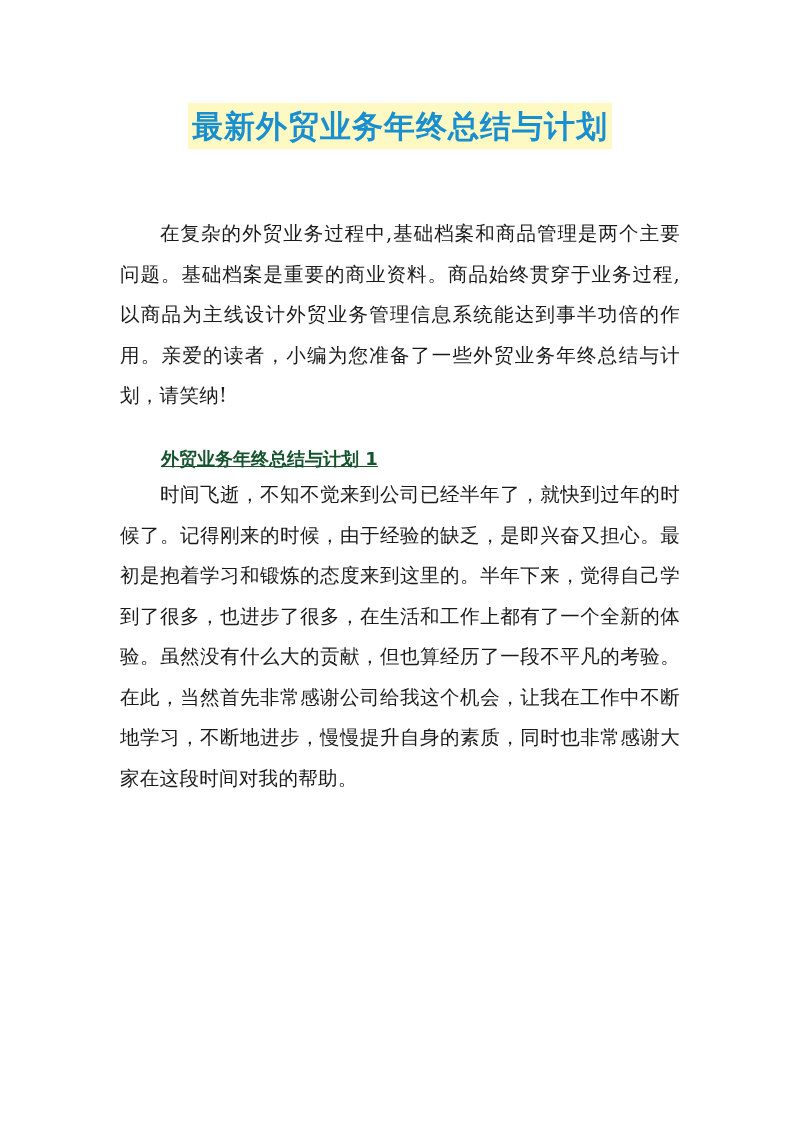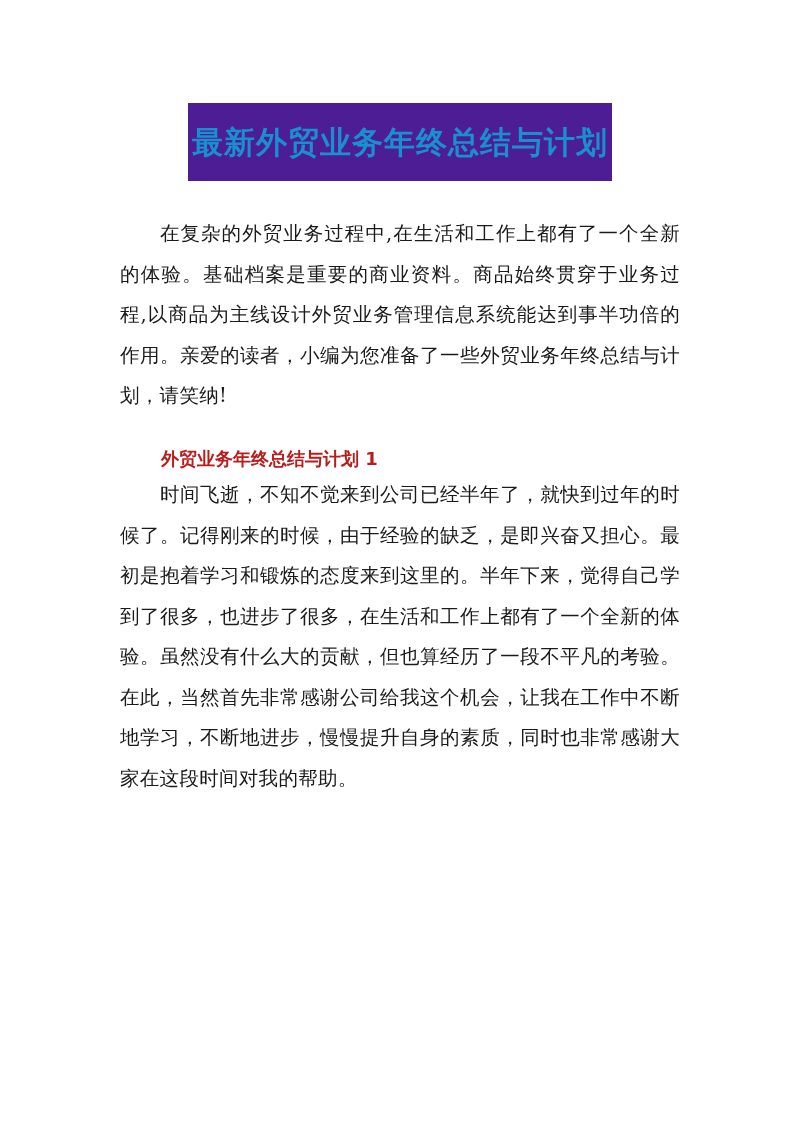--- a/index.html
+++ b/index.html
@@ -23,67 +23,68 @@
     }
     .title-wrap {
       position: absolute;
       top: 103px;
       left: 0;
       width: 800px;
       text-align: center;
     }
     .title {
       display: inline-block;
-      background: #4c1d95;
+      background: #fef9c3;
       color: #1a8fd0;
       font-family: "DejaVu Sans", "Liberation Sans", sans-serif;
       font-weight: bold;
       font-size: 31px;
       line-height: 46px;
-      padding: 16px 4px;
+      padding: 0 4px;
       letter-spacing: 1px;
     }
     .body-text {
       position: absolute;
       left: 120px;
       width: 560px;
     }
     .para {
       margin: 0;
       font-size: 19.5px;
       line-height: 40.5px;
       text-indent: 40px;
       text-align: justify;
       letter-spacing: 0.3px;
     }
     .subheading {
       position: absolute;
       left: 161px;
       top: 444px;
-      color: #b91c1c;
+      color: #14532d;
       font-family: "DejaVu Sans", "Liberation Sans", sans-serif;
       font-weight: bold;
       font-size: 18px;
       line-height: 30px;
+      text-decoration: underline;
     }
     #p1 { top: 214px; }
     #p2 { top: 475px; }
     #p3 { top: 842px; }
   </style>
 </head>
 <body>
 
 <div class="page">
 
   <div class="title-wrap">
     <span class="title">最新外贸业务年终总结与计划</span>
   </div>
 
   <div class="body-text" id="p1">
-    <p class="para">在复杂的外贸业务过程中,在生活和工作上都有了一个全新的体验。基础档案是重要的商业资料。商品始终贯穿于业务过程,以商品为主线设计外贸业务管理信息系统能达到事半功倍的作用。亲爱的读者，小编为您准备了一些外贸业务年终总结与计划，请笑纳!</p>
+    <p class="para">在复杂的外贸业务过程中,基础档案和商品管理是两个主要问题。基础档案是重要的商业资料。商品始终贯穿于业务过程,以商品为主线设计外贸业务管理信息系统能达到事半功倍的作用。亲爱的读者，小编为您准备了一些外贸业务年终总结与计划，请笑纳!</p>
   </div>
 
   <div class="subheading">外贸业务年终总结与计划 1</div>
 
   <div class="body-text" id="p2">
     <p class="para">时间飞逝，不知不觉来到公司已经半年了，就快到过年的时候了。记得刚来的时候，由于经验的缺乏，是即兴奋又担心。最初是抱着学习和锻炼的态度来到这里的。半年下来，觉得自己学到了很多，也进步了很多，在生活和工作上都有了一个全新的体验。虽然没有什么大的贡献，但也算经历了一段不平凡的考验。在此，当然首先非常感谢公司给我这个机会，让我在工作中不断地学习，不断地进步，慢慢提升自身的素质，同时也非常感谢大家在这段时间对我的帮助。</p>
   </div>
 
 
 </div>

